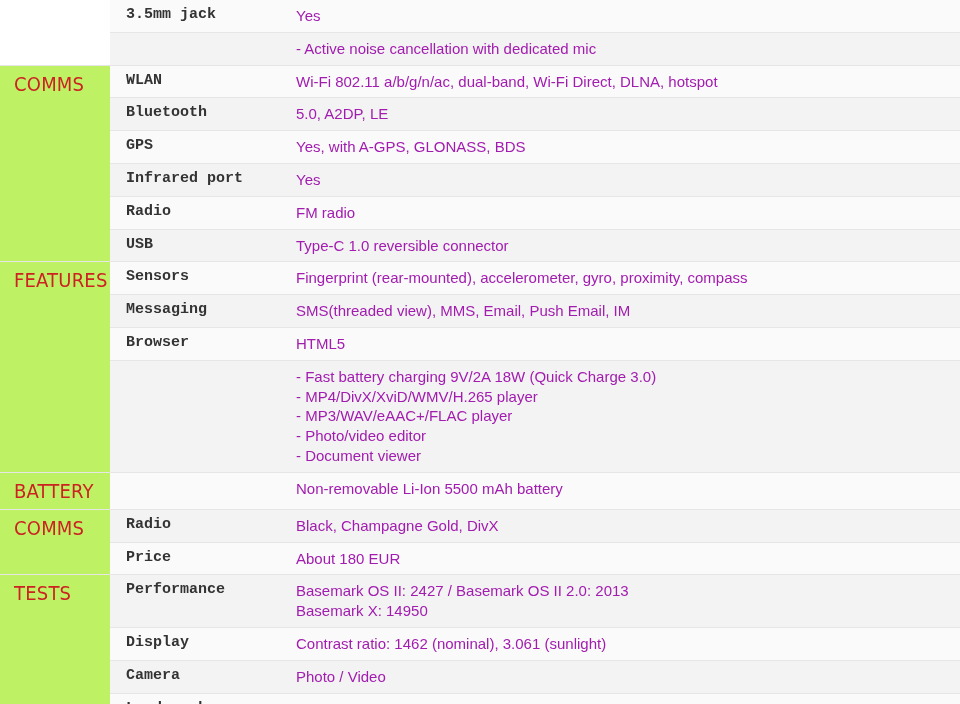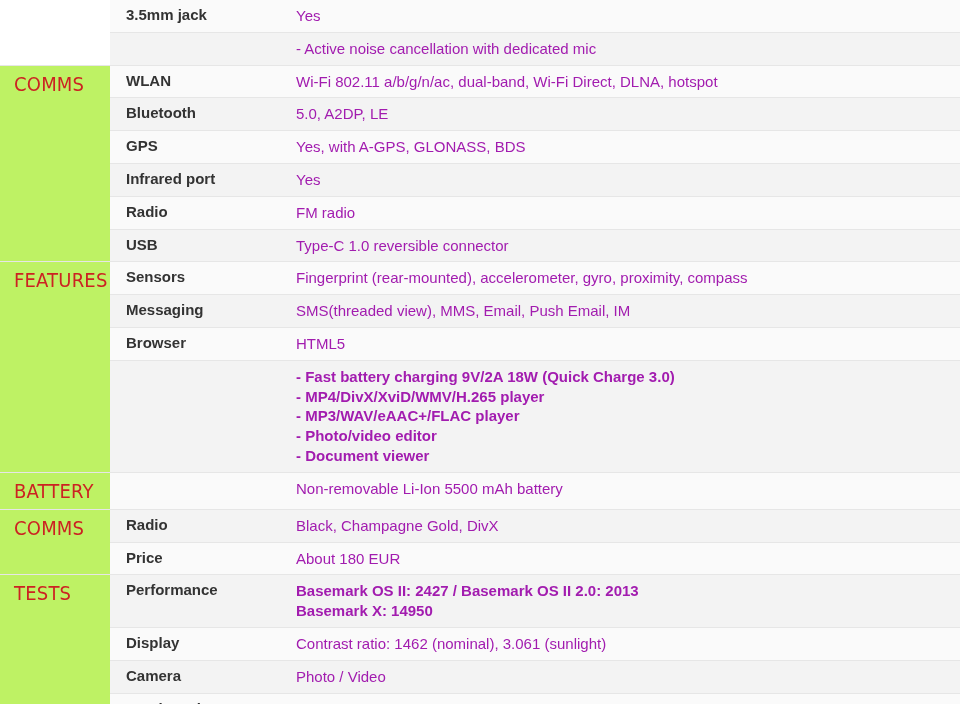--- a/index.html
+++ b/index.html
@@ -42,39 +42,39 @@
     width: 110px;
     background: #ffffff;
   }
   td.key {
     width: 150px;
     padding: 6px 10px 6px 16px;
     font-weight: bold;
     color: #333333;
     font-size: 15px;
     background: #fafafa;
+    font-family: Liberation Mono, monospace;
   }
   td.val {
     padding: 6px 12px 6px 10px;
     color: #a21caf;
     font-size: 15px;
     background: #fafafa;
     line-height: 1.32;
   }
   .spec-table tr.shade td.key,
   .spec-table tr.shade td.val {
     background: #f3f3f3;
   }
   .spec-table tr.plain td.key,
   .spec-table tr.plain td.val {
     background: #fafafa;
   }
   .multiline {
     white-space: pre-line;
-    font-weight: bold;
   }
 </style>
 </head>
 <body>
 
 <table class="spec-table">
   <tbody>
 
     <tr class="plain">
       <td class="cat-empty" rowspan="2"></td>

